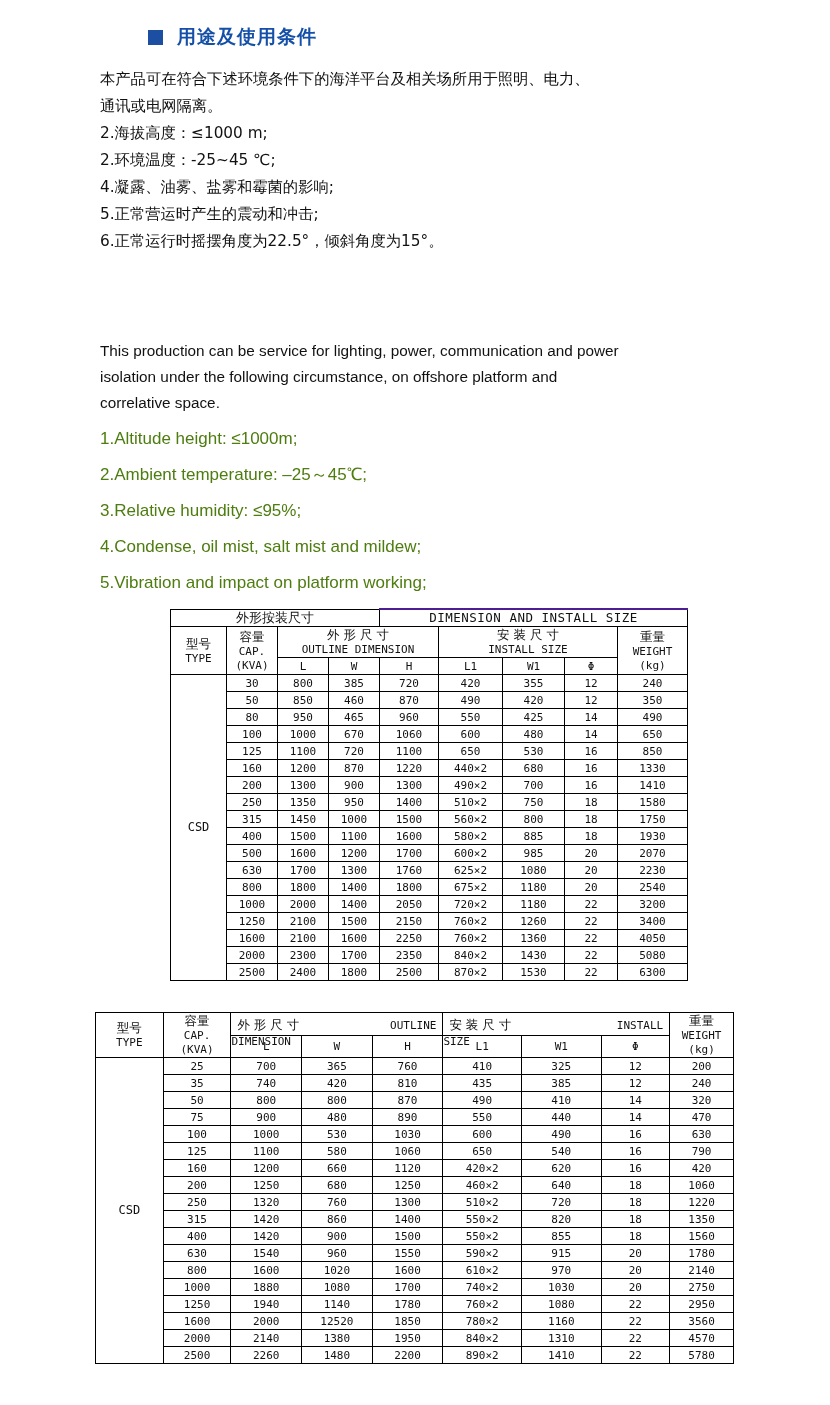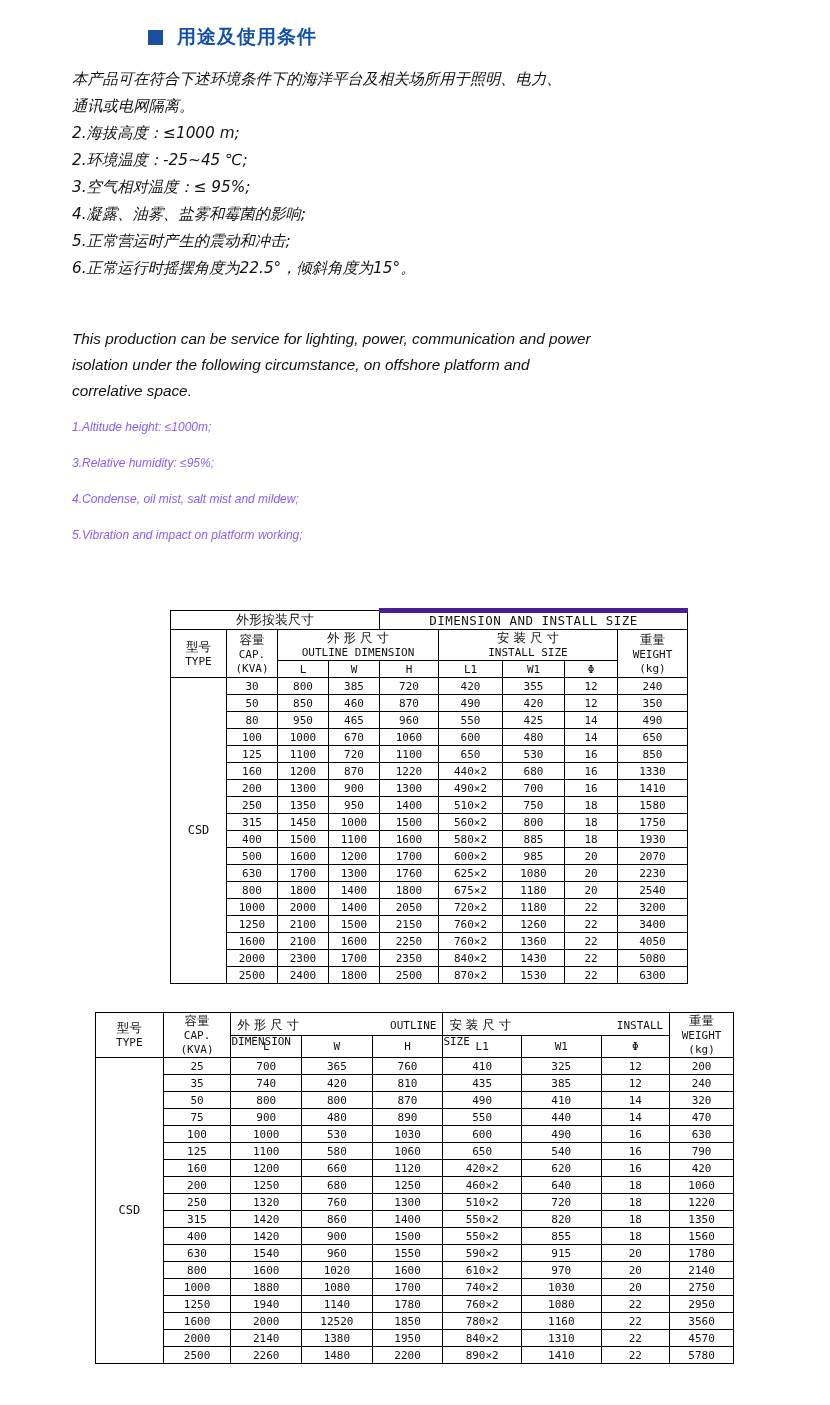--- a/index.html
+++ b/index.html
@@ -46,35 +46,34 @@
   .head-en {
     font-family: "Liberation Sans", sans-serif;
     font-size: 19.5px;
     font-weight: bold;
     color: #1450a8;
     letter-spacing: 0.2px;
   }
 
   
   .body-block {
-    margin-left: 72px;
+    margin-left: 100px;
     width: 540px;
-    font-style: italic;
   }
   .cn-line {
     font-family: "DejaVu Sans", sans-serif;
     font-size: 15.3px;
     color: #111;
     line-height: 27px;
     white-space: nowrap;
   }
   .en-line {
     font-family: "Liberation Sans", sans-serif;
-    font-size: 12px;
-    color: #8b5cf6;
+    font-size: 17px;
+    color: #4d7c0f;
     line-height: 26px;
     white-space: nowrap;
   }
   .en-para {
     font-family: "Liberation Sans", sans-serif;
     font-size: 15.3px;
     color: #111;
     line-height: 26px;
     width: 530px;
   }
@@ -172,30 +171,30 @@
   <div class="section-head" style="position:absolute; top:24px;">
     <span class="head-bullet"></span>
     <span class="head-cn">用途及使用条件</span>
   </div>
 
   <div class="body-block" style="position:absolute; top:66px;">
     <div class="cn-line">本产品可在符合下述环境条件下的海洋平台及相关场所用于照明、电力、</div>
     <div class="cn-line">通讯或电网隔离。</div>
     <div class="cn-line">2.海拔高度：≤1000 m;</div>
     <div class="cn-line">2.环境温度：-25~45 ℃;</div>
-    <div class="cn-line">3.空气相对温度：≤ 95%;</div>
     <div class="cn-line">4.凝露、油雾、盐雾和霉菌的影响;</div>
     <div class="cn-line">5.正常营运时产生的震动和冲击;</div>
     <div class="cn-line">6.正常运行时摇摆角度为22.5°，倾斜角度为15°。</div>
   </div>
 
 
-  <div class="body-block" style="position:absolute; top:326px;">
+  <div class="body-block" style="position:absolute; top:338px;">
     <div class="en-para">This production can be service for lighting, power, communication and power isolation under the following circumstance, on offshore platform and correlative space.</div>
     <div class="en-line" style="margin-top:10px;">1.Altitude height: ≤1000m;</div>
+    <div class="en-line" style="margin-top:10px;">2.Ambient temperature: –25～45℃;</div>
     <div class="en-line" style="margin-top:10px;">3.Relative humidity: ≤95%;</div>
     <div class="en-line" style="margin-top:10px;">4.Condense, oil mist, salt mist and mildew;</div>
     <div class="en-line" style="margin-top:10px;">5.Vibration and impact on platform working;</div>
   </div>
 
   <div class="tbl-wrap" style="left:170px; top:608px;">
     <table class="spec">
       <colgroup>
         <col style="width:56px">
         <col style="width:51px">
@@ -205,21 +204,21 @@
         <col style="width:64px">
         <col style="width:62px">
         <col style="width:53px">
         <col style="width:70px">
       </colgroup>
       <tbody>
           <tr class="cap-row">
         <td colspan="4" style="border-top:1px solid #000;">
           <span class="cap-cn">外形按装尺寸</span>
         </td>
-        <td colspan="5" style="border-top:5px solid #4c1d95;margin-top:12px;">
+        <td colspan="5" style="border-top:2px solid #4c1d95;margin-top:12px;">
           <span class="cap-en">DIMENSION AND INSTALL SIZE</span>
         </td>
       </tr>
       <tr class="grp-head">
         <td rowspan="2">
           <span class="hdr-cn">型号</span>
           <span class="hdr-en">TYPE</span>
         </td>
         <td rowspan="2">
           <span class="hdr-cn">容量</span>

